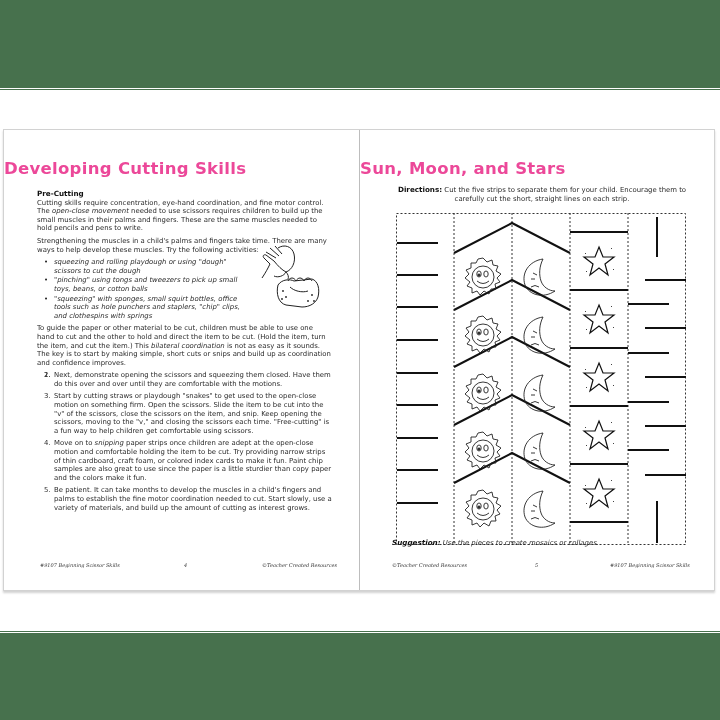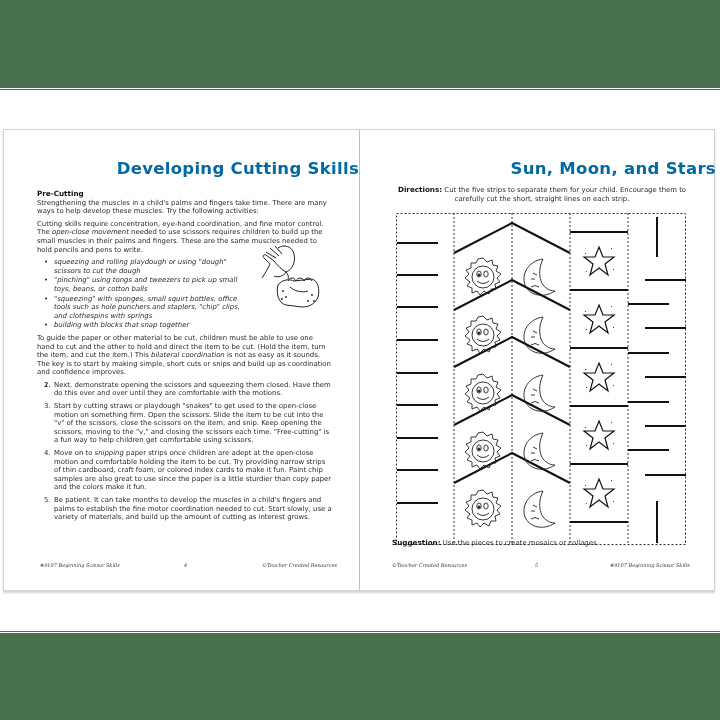--- a/index.html
+++ b/index.html
@@ -13,22 +13,22 @@
   .band-bottom { top: 633px; height: 87px; }
 
   .spread { position: absolute; left: 3px; top: 129px; width: 712px; height: 462px;
     background: #fff; border: 1px solid #d2d2d2; box-shadow: 0 2px 2px rgba(0,0,0,0.18); }
   .spine { position: absolute; left: 355px; top: 0; width: 1px; height: 100%; background: #bdbdbd; }
 
   .page { position: absolute; top: 0; height: 100%; }
   .page-left { left: 0; width: 355px; }
   .page-right { left: 356px; width: 356px; }
 
-  .title { position: absolute; width: 100%; text-align: right;
-    font-family: "DejaVu Sans", sans-serif; font-weight: bold; color: #0369a1; letter-spacing: 0.3px; }
+  .title { position: absolute; width: 100%; text-align: left;
+    font-family: "DejaVu Sans", sans-serif; font-weight: bold; color: #ec4899; letter-spacing: 0.3px; }
   .page-left .title { top: 29px; font-size: 16.5px; left: 0; }
   .page-right .title { top: 29px; font-size: 16.5px; left: 0; }
 
   .text { position: absolute; font-size: 6.9px; line-height: 8.6px; color: #2a2a2a;
     font-family: "DejaVu Sans", sans-serif; }
   .h { font-weight: bold; font-size: 7.2px; color: #111; }
   .p { margin-bottom: 4px; }
   .ital { font-style: italic; }
 
   .left-content { left: 33px; top: 60px; width: 295px; }
@@ -41,48 +41,47 @@
   .steps li .num { position: absolute; left: 0; top: 0; }
 
   .illustration { position: absolute; }
   .hand1 { left: 252px; top: 112px; width: 48px; height: 38px; }
   .hand2 { left: 270px; top: 143px; width: 48px; height: 38px; }
 
   .footer { position: absolute; top: 432px; font-family: "DejaVu Serif", serif; font-style: italic;
     font-size: 5px; color: #333; }
 
   .directions { left: 32px; top: 55px; width: 300px; font-size: 6.9px; line-height: 9px; text-align: center; }
-  .suggestion { left: 32px; top: 409px; width: 300px; }
+  .suggestion { left: 32px; top: 409px; width: 300px; font-style: italic; }
 
   .strips { position: absolute; left: 36px; top: 83px; width: 290px; height: 332px; }
   svg { display: block; }
 </style>
 </head>
 <body>
 
 <div class="band band-top"></div>
 <div class="band band-top-line"></div>
 <div class="band band-bottom-line"></div>
 <div class="band band-bottom"></div>
 
 <div class="spread">
   <div class="spine"></div>
 
   <div class="page page-left">
     <div class="title">Developing Cutting Skills</div>
 
     <div class="text left-content">
       <div class="h">Pre-Cutting</div>
+      <div class="p"><span>Cutting skills require concentration, eye-hand coordination, and fine motor control. The </span><span class="ital">open-close movement</span><span> needed to use scissors requires children to build up the small muscles in their palms and fingers. These are the same muscles needed to hold pencils and pens to write.</span></div>
       <div class="p">Strengthening the muscles in a child's palms and fingers take time. There are many ways to help develop these muscles. Try the following activities:</div>
-      <div class="p"><span>Cutting skills require concentration, eye-hand coordination, and fine motor control. The </span><span class="ital">open-close movement</span><span> needed to use scissors requires children to build up the small muscles in their palms and fingers. These are the same muscles needed to hold pencils and pens to write.</span></div>
       <ul class="bullets">
         <li>squeezing and rolling playdough or using "dough" scissors to cut the dough</li>
         <li>"pinching" using tongs and tweezers to pick up small toys, beans, or cotton balls</li>
         <li>"squeezing" with sponges, small squirt bottles, office tools such as hole punchers and staplers, "chip" clips, and clothespins with springs</li>
-        <li class="wide">building with blocks that snap together</li>
       </ul>
 
       <div class="p"><span>To guide the paper or other material to be cut, children must be able to use one hand to cut and the other to hold and direct the item to be cut. (Hold the item, turn the item, and cut the item.) This </span><span class="ital">bilateral coordination</span><span> is not as easy as it sounds. The key is to start by making simple, short cuts or snips and build up as coordination and confidence improves.</span></div>
       <ol class="steps">
         <li><span class="num">1.</span></li>
         <li><span class="num">2.</span><span>Next, demonstrate opening the scissors and squeezing them closed. Have them do this over and over until they are comfortable with the motions.</span></li>
         <li><span class="num">3.</span><span>Start by cutting straws or playdough "snakes" to get used to the open-close motion on something firm. Open the scissors. Slide the item to be cut into the "v" of the scissors, close the scissors on the item, and snip. Keep opening the scissors, moving to the "v," and closing the scissors each time. "Free-cutting" is a fun way to help children get comfortable using scissors.</span></li>
         <li><span class="num">4.</span><span>Move on to </span><span class="ital">snipping</span><span> paper strips once children are adept at the open-close motion and comfortable holding the item to be cut. Try providing narrow strips of thin cardboard, craft foam, or colored index cards to make it fun. Paint chip samples are also great to use since the paper is a little sturdier than copy paper and the colors make it fun.</span></li>
         <li><span class="num">5.</span><span>Be patient. It can take months to develop the muscles in a child's fingers and palms to establish the fine motor coordination needed to cut. Start slowly, use a variety of materials, and build up the amount of cutting as interest grows.</span></li>
       </ol>

